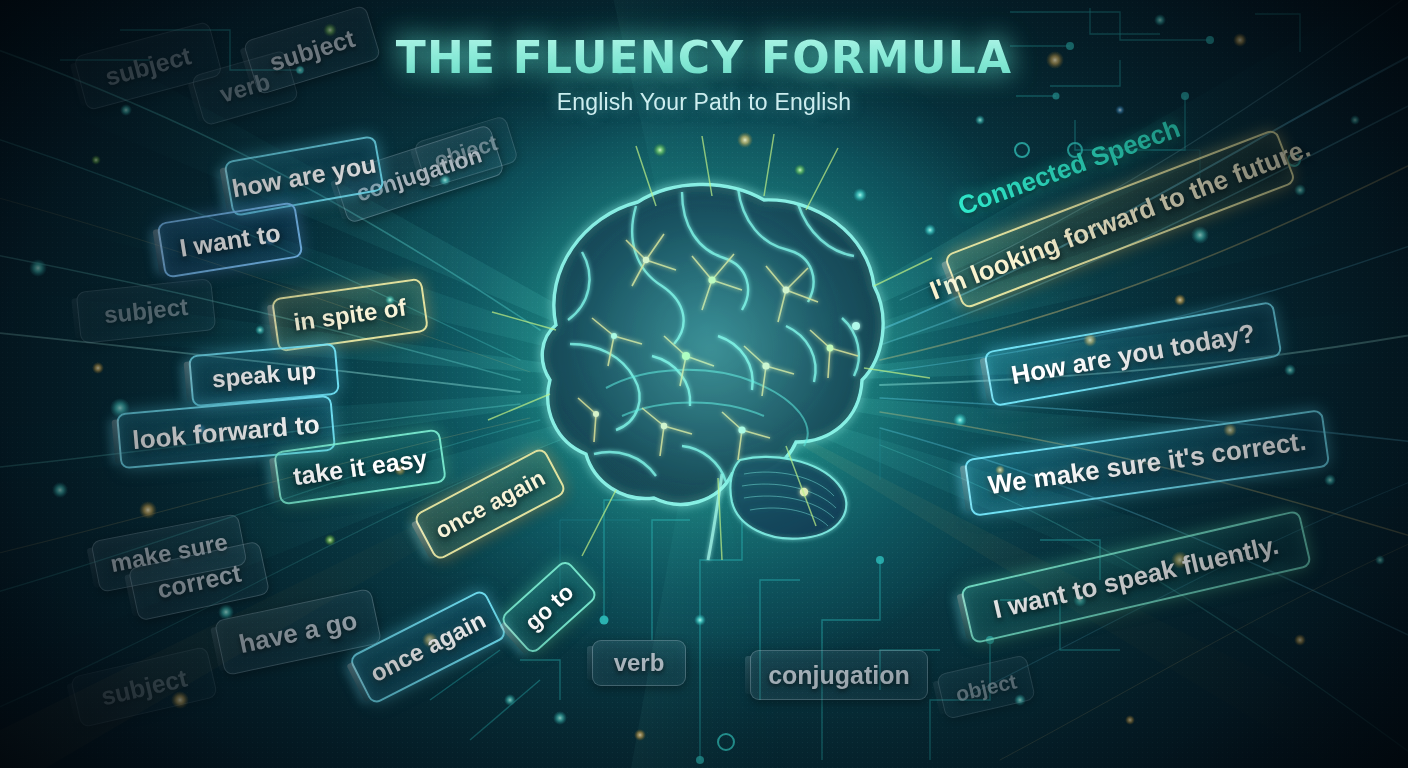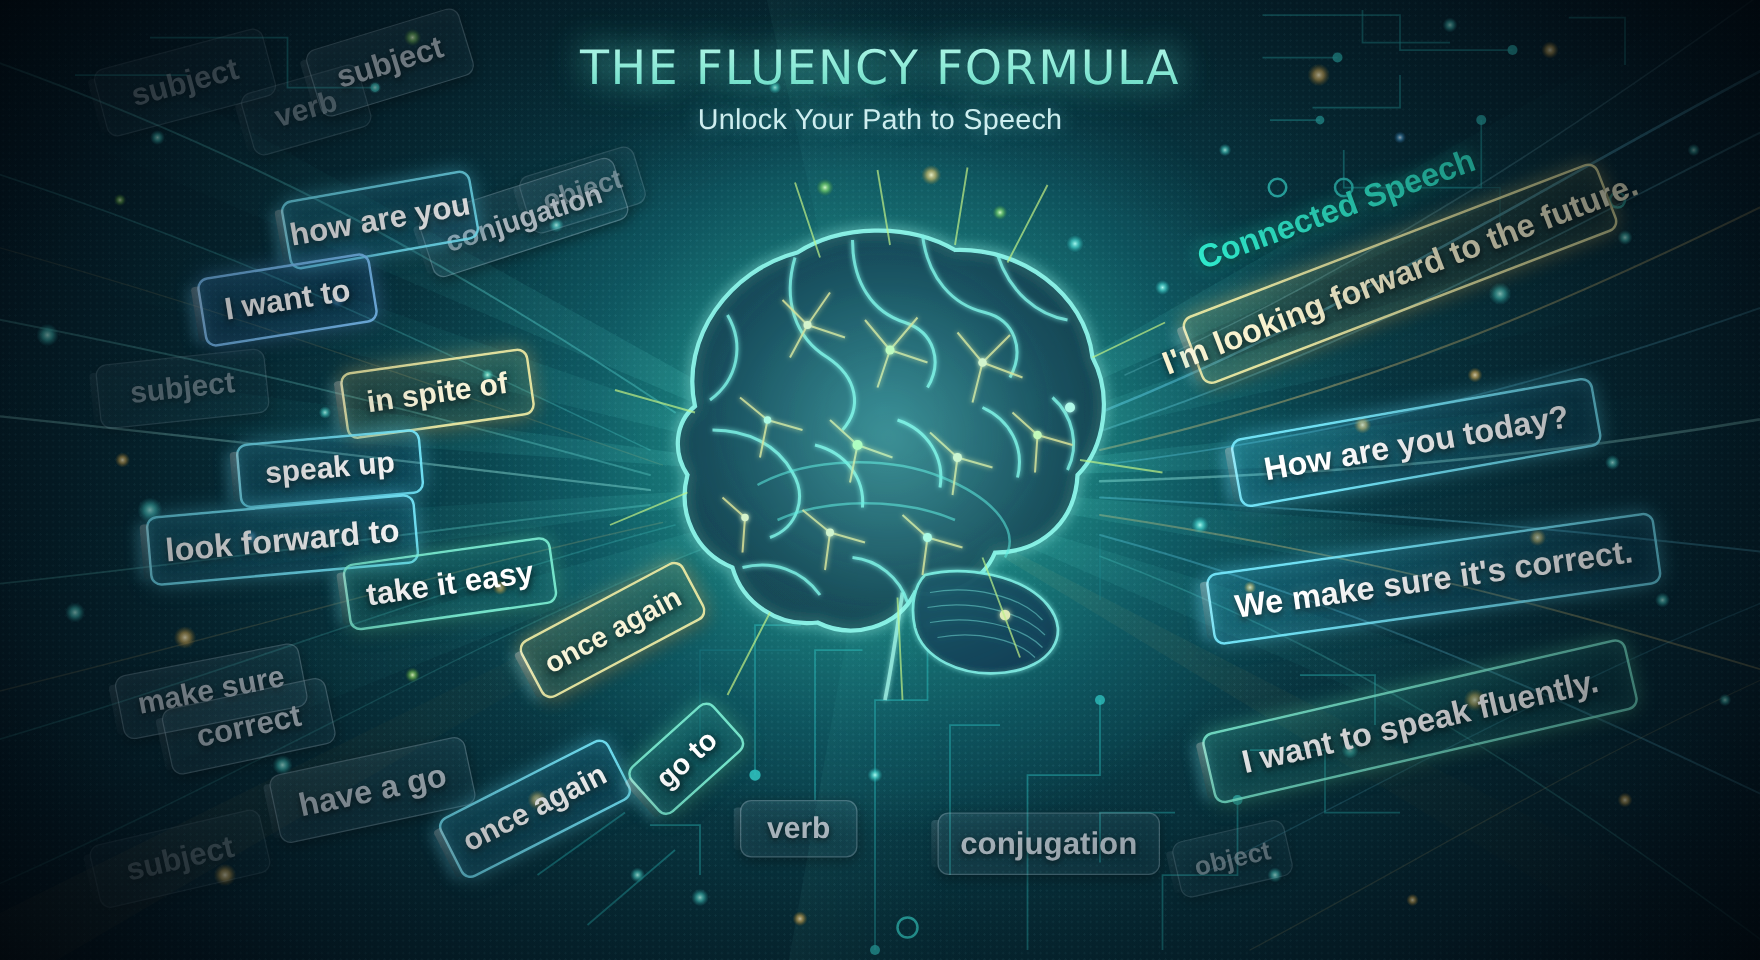--- a/index.html
+++ b/index.html
@@ -57,21 +57,21 @@
     background:radial-gradient(ellipse at 50% 50%, rgba(120,255,235,0.45) 0%, rgba(70,230,210,0.22) 30%, rgba(40,170,190,0.10) 55%, rgba(0,0,0,0) 75%);
     filter:blur(6px);
   }
 
   
   .title-block {
     position:absolute; left:0; right:0; top:32px;
     text-align:center; z-index:40;
   }
   .title-main {
-    font-size:38px; font-weight:normal; letter-spacing:1.2px;
+    font-size:44px; font-weight:bold; letter-spacing:1.2px;
     color:#a9f2e2;
     background:linear-gradient(180deg,#bdf7ec 0%,#8ee9d6 55%,#63d6c2 100%);
     -webkit-background-clip:text; background-clip:text;
     -webkit-text-fill-color:transparent;
     text-shadow:0 0 26px rgba(110,235,215,0.55);
     filter:drop-shadow(0 0 14px rgba(90,230,210,0.45));
     font-family:"DejaVu Sans","Liberation Sans",sans-serif;
   }
   .title-sub {
     margin-top:6px;
@@ -462,21 +462,21 @@
       <g fill="none" stroke="#d8f87a" stroke-width="1.5" stroke-opacity=".7">
         <path d="M226 66 L 216 6 M278 66 L 288 4 M320 80 L 352 18 M170 76 L 150 16"></path>
         <path d="M388 156 L 446 128 M378 238 L 444 248 M70 200 L 6 182 M64 264 L 2 290"></path>
         <path d="M130 360 L 96 426 M232 348 L 236 430 M300 316 L 330 396"></path>
       </g>
     </svg>
   </div>
 
   <div class="title-block">
     <div class="title-main">THE FLUENCY FORMULA</div>
-    <div class="title-sub">Unlock Your Path to Speech</div>
+    <div class="title-sub">English Your Path to English</div>
   </div>
 
   <div class="chip ghost dim" style="left:78px;  top:38px;  width:140px; height:56px; font-size:25px; transform:rotate(-15deg);">subject</div>
 
   <div class="chip ghost dim" style="left:196px; top:62px;  width:98px;  height:52px; font-size:24px; transform:rotate(-16deg);">verb</div>
 
   <div class="chip ghost" style="left:248px; top:22px;  width:128px; height:56px; font-size:25px; transform:rotate(-17deg);">subject</div>
 
   <div class="chip ghost dim" style="left:418px; top:128px; width:96px;  height:48px; font-size:22px; transform:rotate(-17deg);">object</div>
 

